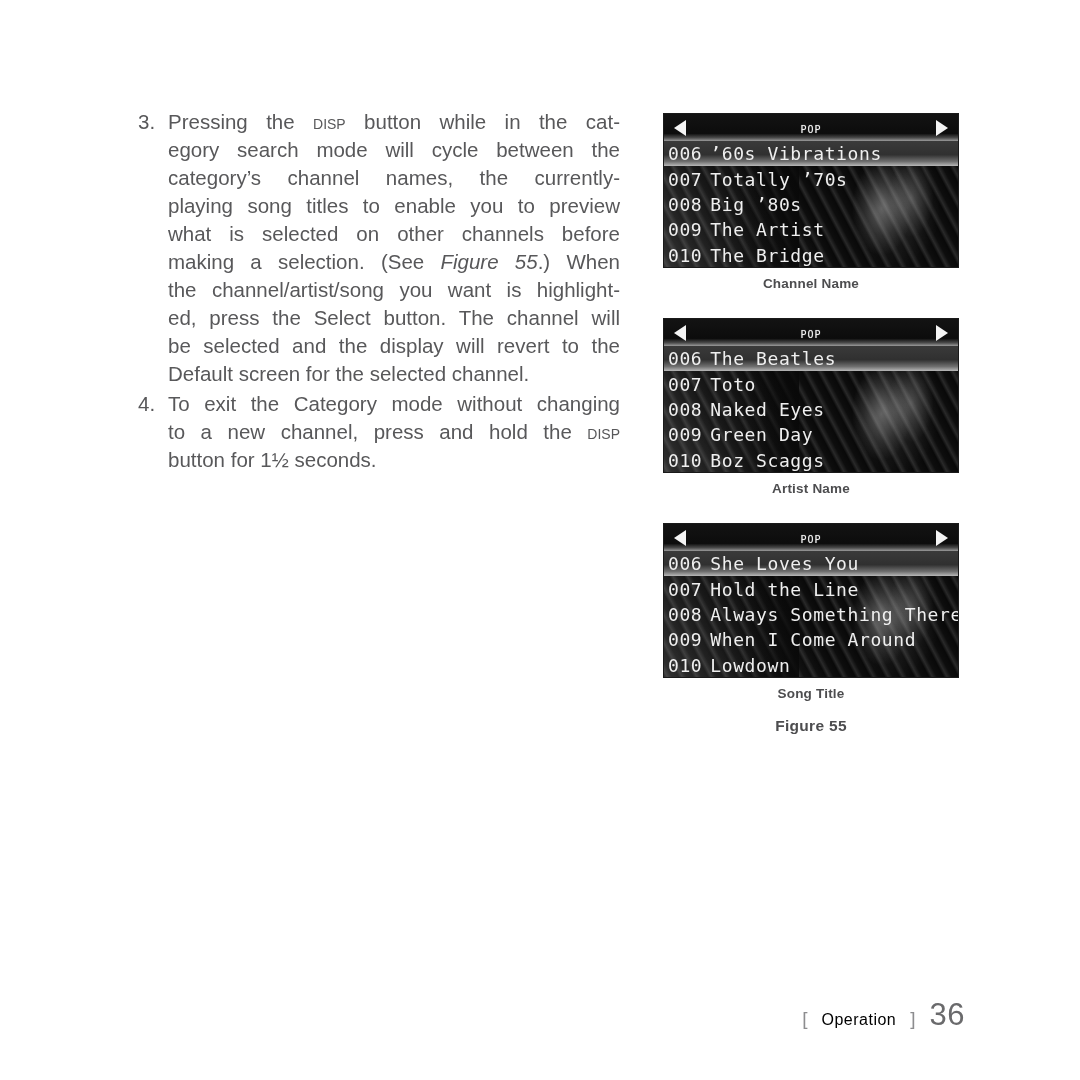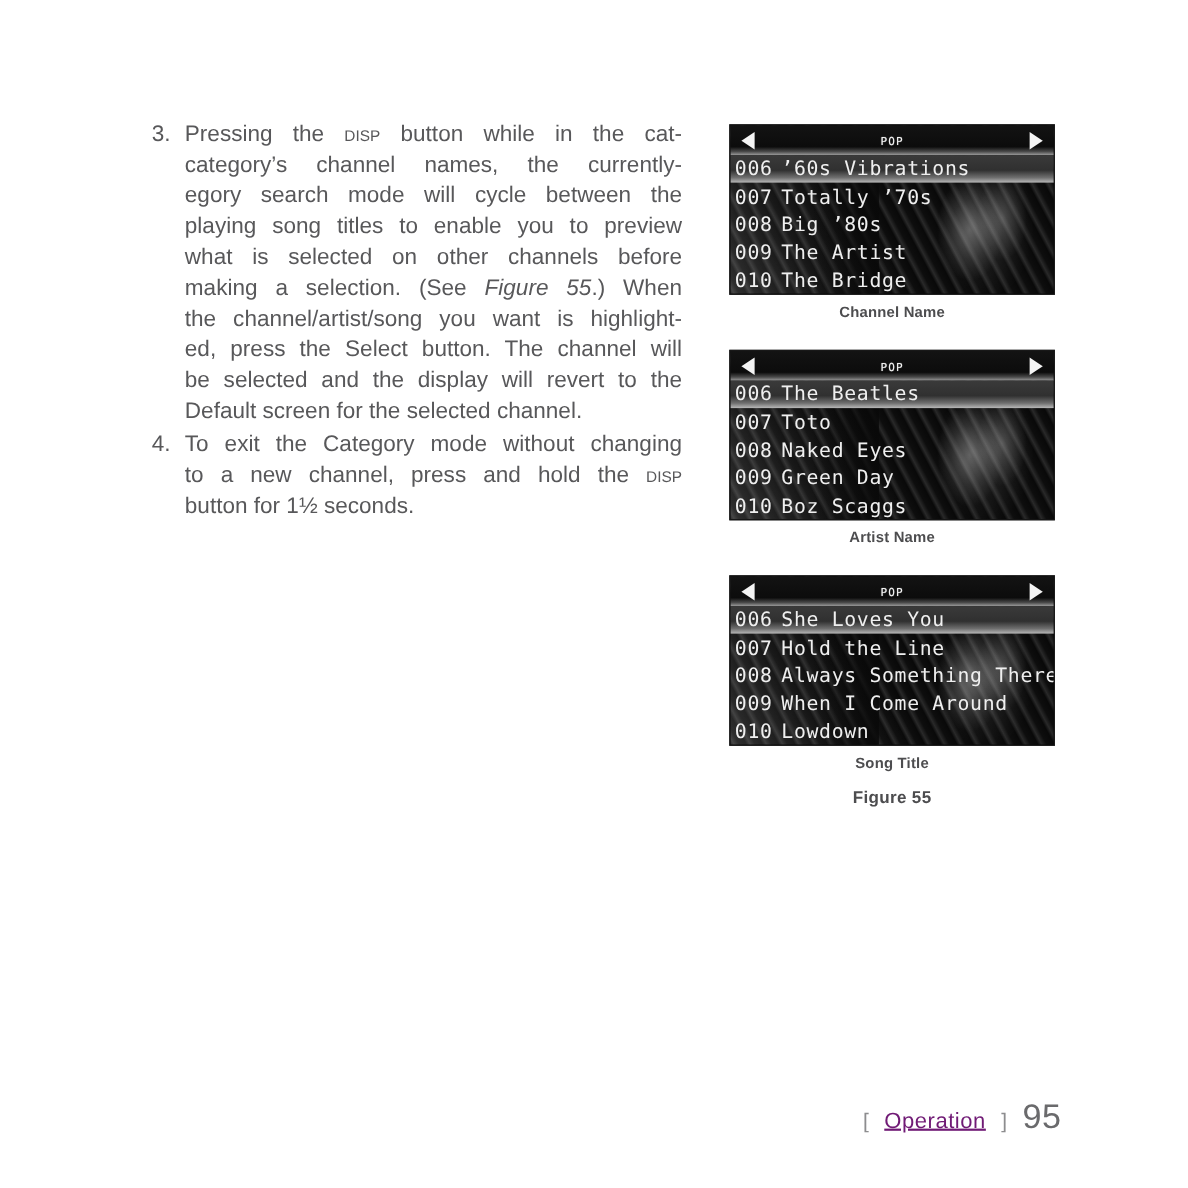--- a/index.html
+++ b/index.html
@@ -183,45 +183,44 @@
   
   .footer {
     position: absolute;
     right: 115px;
     bottom: 47px;
     display: flex;
     align-items: baseline;
     gap: 14px;
   }
   .footer-section {
-    font-size: 20px;
-    color: #701a75;
+    font-size: 16px;
+    color: #000000;
     letter-spacing: 0.5px;
-    text-decoration: underline;
   }
   .footer-bracket {
     color: #8d8d8f;
     font-size: 19px;
   }
   .footer-page {
     font-size: 31px;
     color: #6a6a6c;
     letter-spacing: 0.5px;
   }
 </style>
 </head>
 <body>
 
 <div class="text-column" id="text-column">
     <div class="list-item">
       <div class="list-num">3.</div>
       <div class="list-body">
         <div style="text-align-last: justify;">Pressing the <span class="sc">Disp</span> button while in the cat-</div>
+        <div style="text-align-last: justify;">egory search mode will cycle between the</div>
         <div style="text-align-last: justify;">category’s channel names, the currently-</div>
-        <div style="text-align-last: justify;">egory search mode will cycle between the</div>
         <div style="text-align-last: justify;">playing song titles to enable you to preview</div>
         <div style="text-align-last: justify;">what is selected on other channels before</div>
         <div style="text-align-last: justify;">making a selection. (See <span class="ital">Figure 55</span>.) When</div>
         <div style="text-align-last: justify;">the channel/artist/song you want is highlight-</div>
         <div style="text-align-last: justify;">ed, press the Select button. The channel will</div>
         <div style="text-align-last: justify;">be selected and the display will revert to the</div>
         <div class="lastline">Default screen for the selected channel.</div>
       </div>
     </div>
     <div class="list-item">
@@ -345,14 +344,14 @@
       </div>
       <div class="caption">Song Title</div>
     </div>
     <div class="fig-label">Figure 55</div>
   </div>
 
 <div class="footer">
   <span class="footer-bracket">[</span>
   <span class="footer-section">Operation</span>
   <span class="footer-bracket">]</span>
-  <span class="footer-page">95</span>
+  <span class="footer-page">36</span>
 </div>
 
 </body></html>

